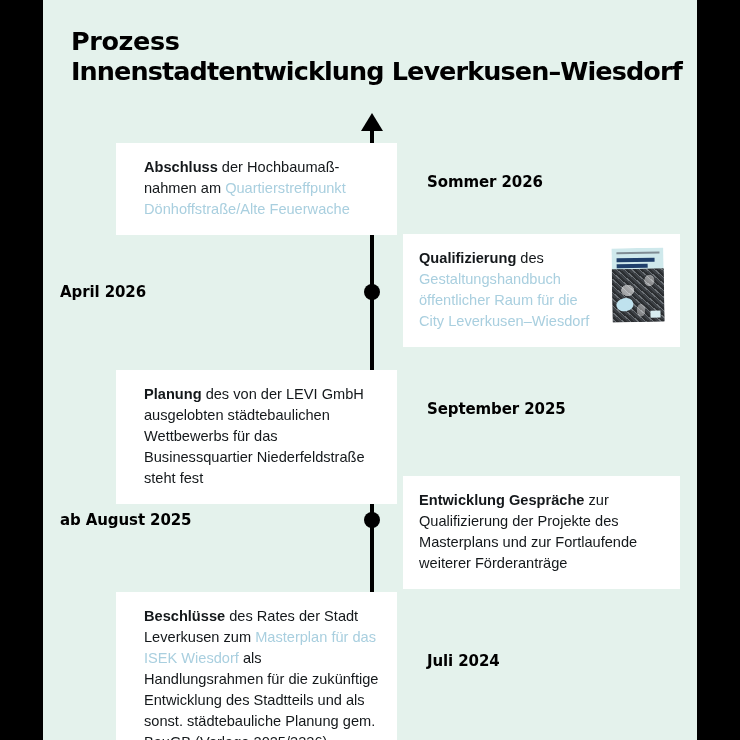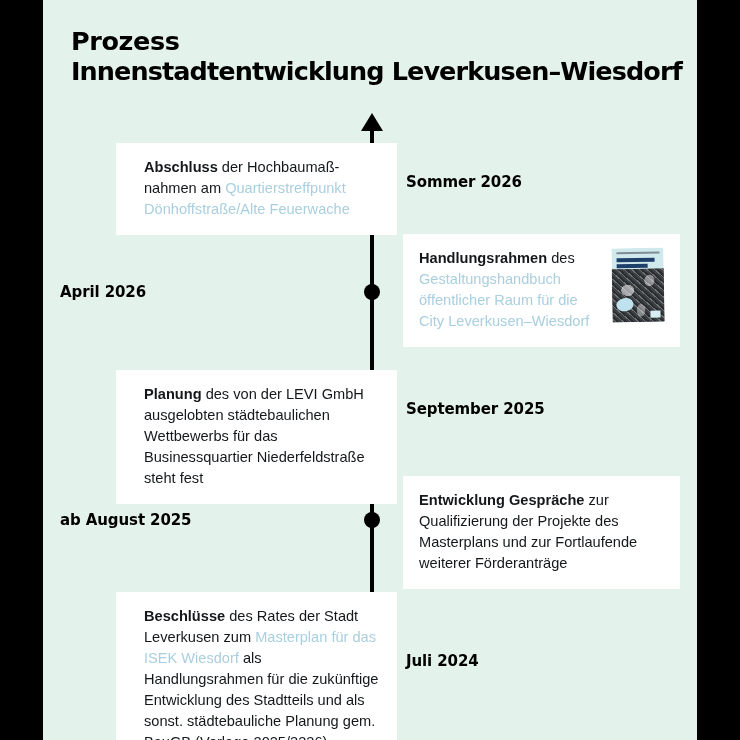--- a/index.html
+++ b/index.html
@@ -111,21 +111,21 @@
   
   .date {
     position: absolute;
     font-family: "DejaVu Sans", sans-serif;
     font-weight: 700;
     font-size: 15px;
     letter-spacing: -0.1px;
     color: #000000;
     white-space: nowrap;
   }
-  .date.on-right { left: 363px; text-align: right; }
+  .date.on-right { left: 384px; text-align: right; }
   .date.on-left  { left: 17px; width: 281px; }
 
   
   .thumb {
     position: relative;
     width: 52px;
     height: 74px;
     flex: 0 0 auto;
     background: #ffffff;
     overflow: hidden;
@@ -185,21 +185,21 @@
       <div class="axis-dot" style="top:174px"></div>
       <div class="card left" style="top:143px">
         <p class="card-text"><b>Abschluss</b><span> der Hochbaumaß-nahmen am </span><span class="lnk">Quartierstreffpunkt Dönhoffstraße/Alte Feuerwache</span></p>
       </div>
       <div class="date on-right" style="top:173px">Sommer 2026</div>
     </div>
 
     <div class="event" style="top:0">
       <div class="axis-dot" style="top:284px"></div>
       <div class="card right with-thumb" style="top:234px">
-        <p class="card-text"><b>Handlungsrahmen</b><span> des </span><span class="lnk">Gestaltungshandbuch öffentlicher Raum für die City Leverkusen–Wiesdorf</span></p>
+        <p class="card-text"><b>Qualifizierung</b><span> des </span><span class="lnk">Gestaltungshandbuch öffentlicher Raum für die City Leverkusen–Wiesdorf</span></p>
         <div class="thumb">
           <div class="th-band"></div>
           <div class="th-micro"></div>
           <div class="th-ttl1"></div>
           <div class="th-ttl2"></div>
           <div class="th-photo"></div>
           <div class="th-blob"></div>
           <div class="th-logo"></div>
         </div>
       </div>

